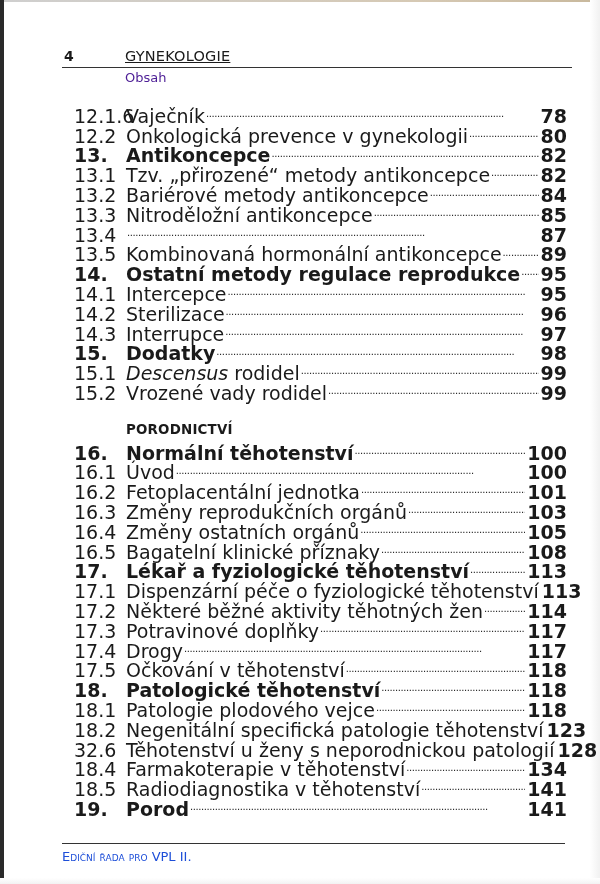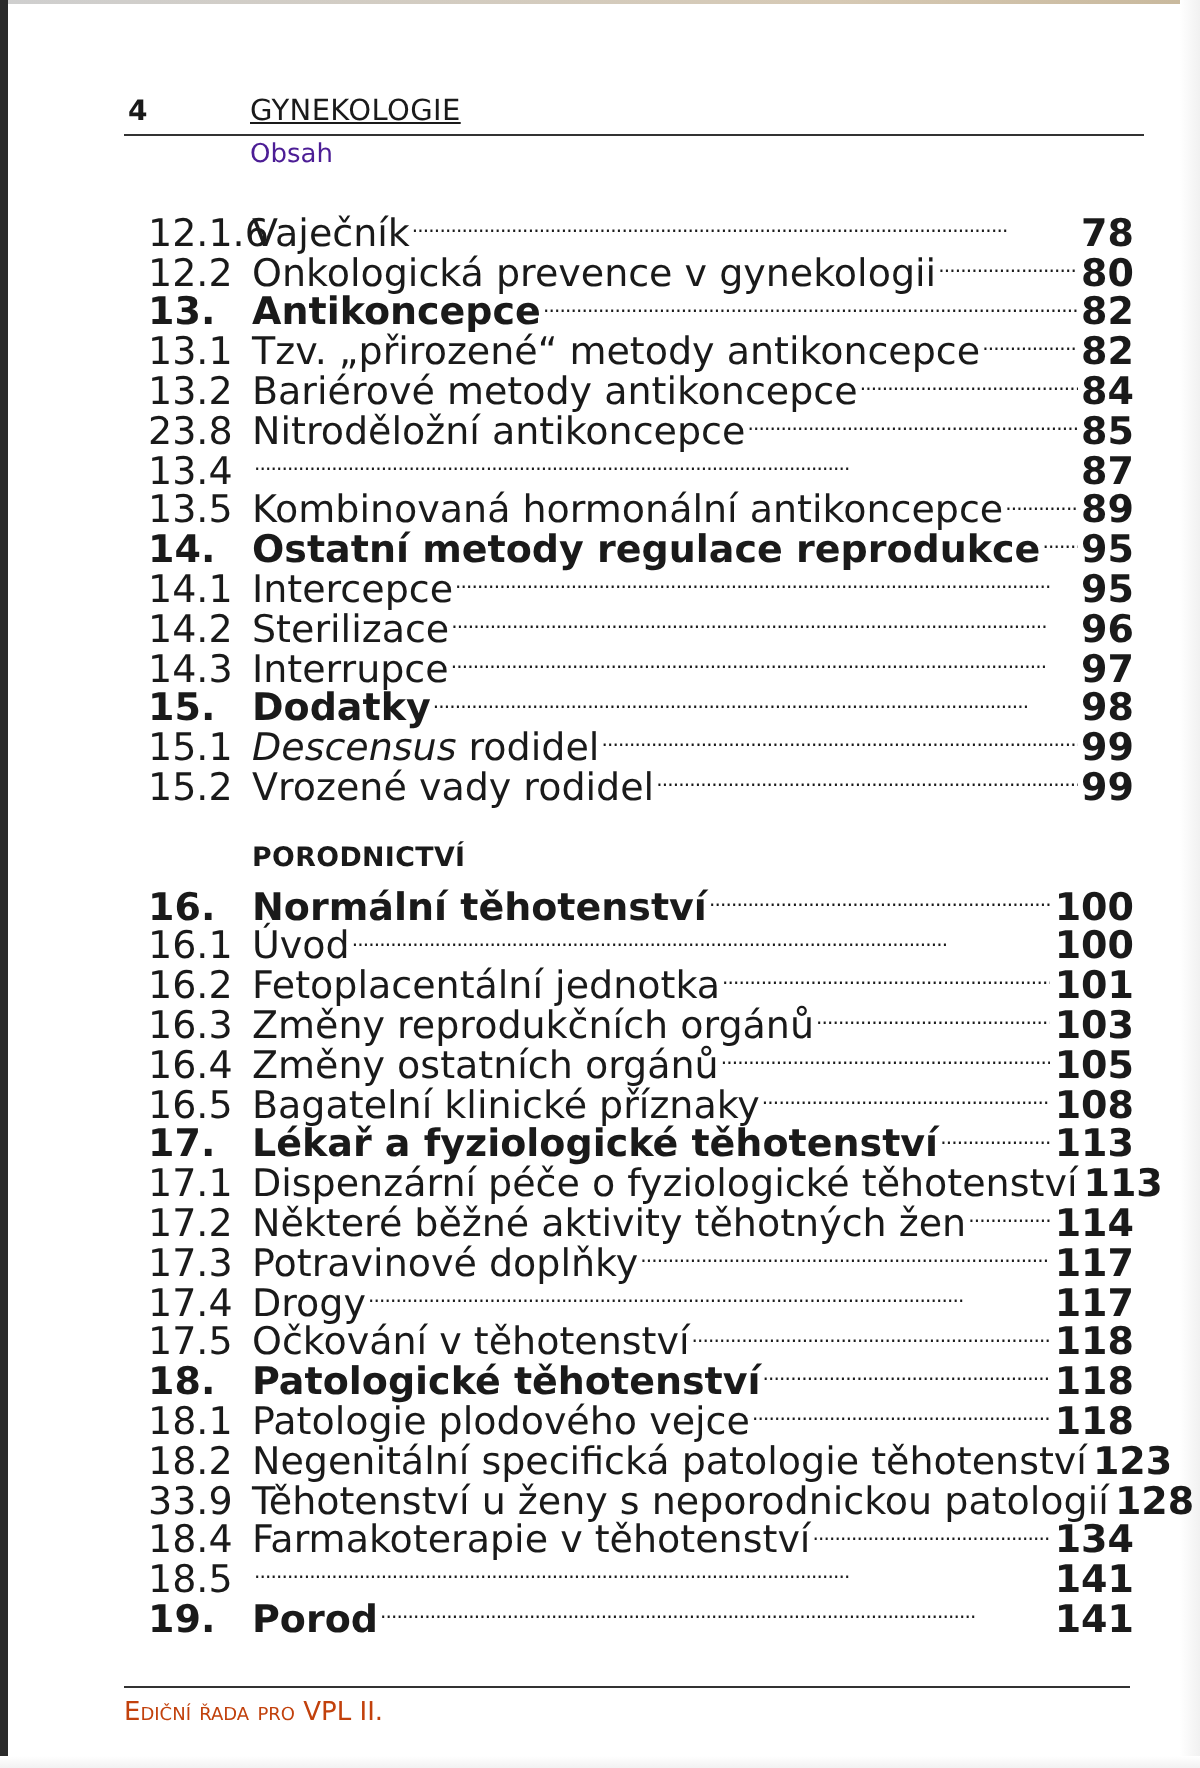--- a/index.html
+++ b/index.html
@@ -139,21 +139,21 @@
     .footer {
       position: absolute;
       left: 62px;
       top: 843px;
       width: 503px;
       border-top: 1.5px solid #333;
     }
     .footer-text {
       margin-top: 5px;
       font-size: 13px;
-      color: #c2410c;
+      color: #1d4ed8;
     }
     .sc {
       font-variant: small-caps;
       font-size: 13px;
     }
   </style>
 </head>
 <body>
 
 <div class="scan-top-edge"></div>
@@ -194,21 +194,21 @@
       <span class="toc-leader"></span>
       <span class="toc-page">82</span>
     </div>
     <div class="toc-row">
       <span class="toc-num">13.2</span>
       <span class="toc-title">Bariérové metody antikoncepce</span>
       <span class="toc-leader"></span>
       <span class="toc-page">84</span>
     </div>
     <div class="toc-row">
-      <span class="toc-num">23.8</span>
+      <span class="toc-num">13.3</span>
       <span class="toc-title">Nitroděložní antikoncepce</span>
       <span class="toc-leader"></span>
       <span class="toc-page">85</span>
     </div>
     <div class="toc-row">
       <span class="toc-num">13.4</span>
       <span class="toc-leader"></span>
       <span class="toc-page">87</span>
     </div>
     <div class="toc-row">
@@ -347,33 +347,34 @@
       <span class="toc-leader"></span>
       <span class="toc-page">118</span>
     </div>
     <div class="toc-row">
       <span class="toc-num">18.2</span>
       <span class="toc-title">Negenitální specifická patologie těhotenství</span>
       <span class="toc-leader"></span>
       <span class="toc-page">123</span>
     </div>
     <div class="toc-row">
-      <span class="toc-num">33.9</span>
+      <span class="toc-num">32.6</span>
       <span class="toc-title">Těhotenství u ženy s neporodnickou patologií</span>
       <span class="toc-leader"></span>
       <span class="toc-page">128</span>
     </div>
     <div class="toc-row">
       <span class="toc-num">18.4</span>
       <span class="toc-title">Farmakoterapie v těhotenství</span>
       <span class="toc-leader"></span>
       <span class="toc-page">134</span>
     </div>
     <div class="toc-row">
       <span class="toc-num">18.5</span>
+      <span class="toc-title">Radiodiagnostika v těhotenství</span>
       <span class="toc-leader"></span>
       <span class="toc-page">141</span>
     </div>
     <div class="toc-row bold">
       <span class="toc-num">19.</span>
       <span class="toc-title">Porod</span>
       <span class="toc-leader"></span>
       <span class="toc-page">141</span>
     </div>
   </div>

